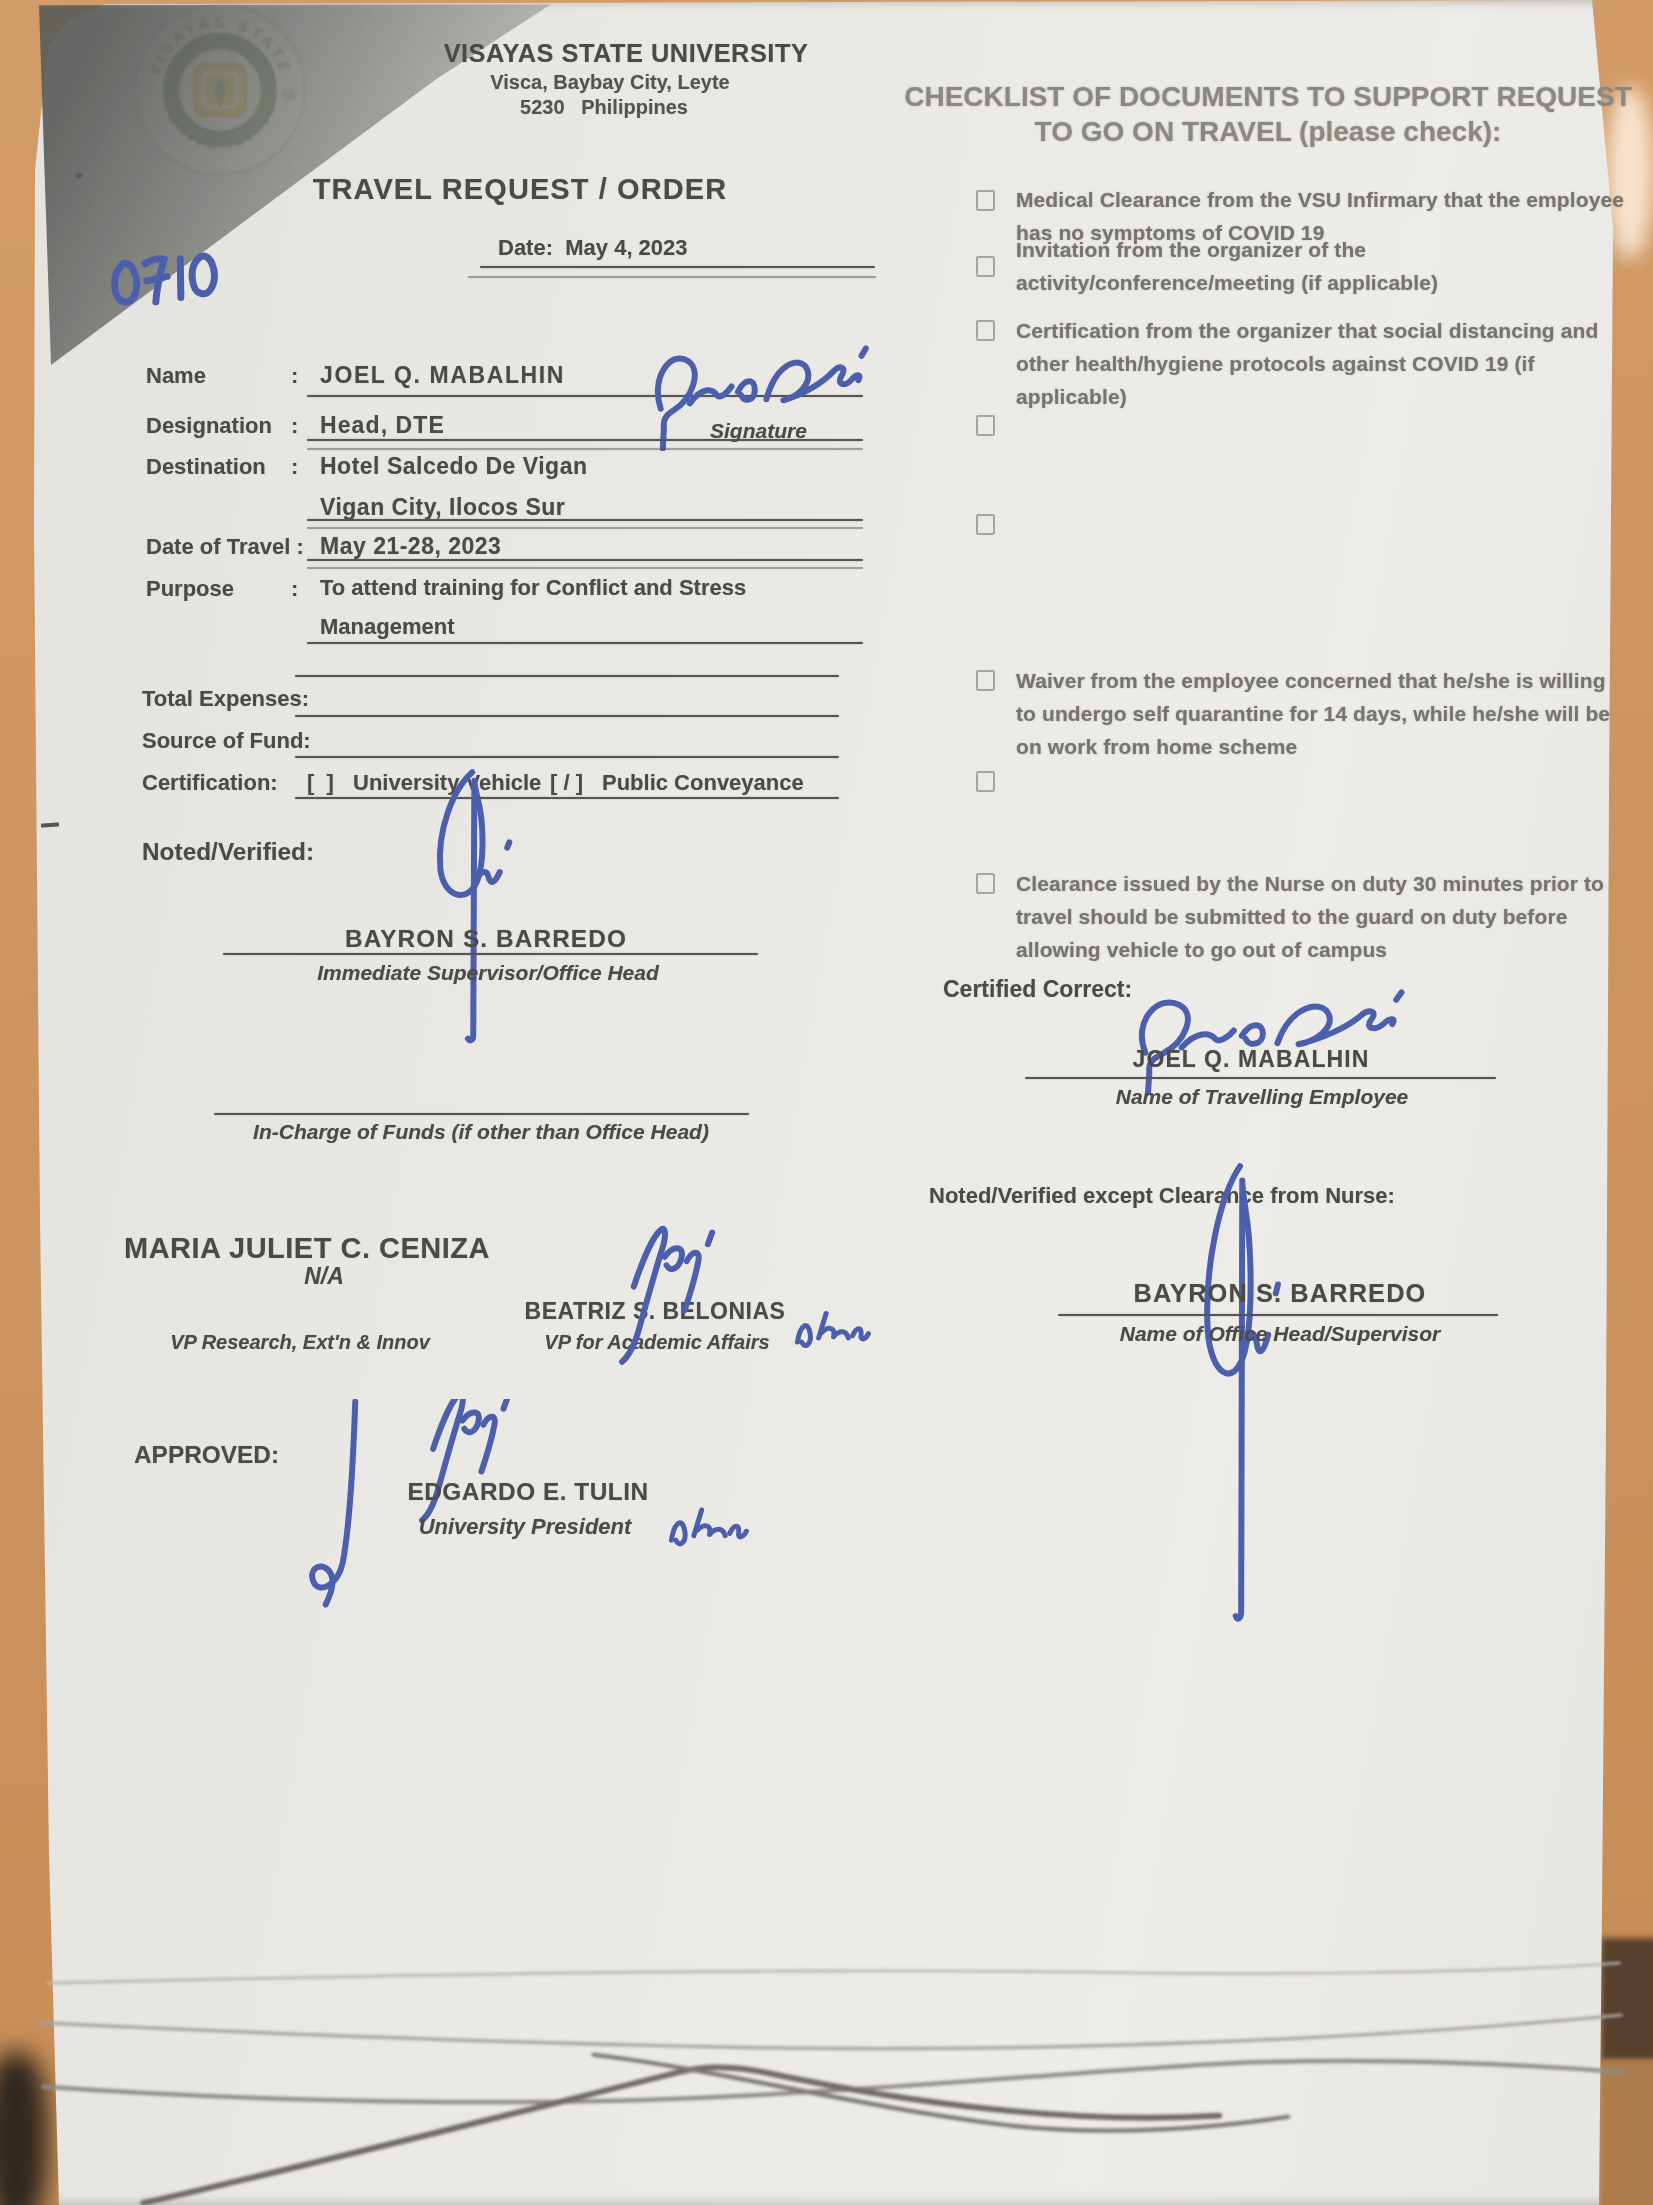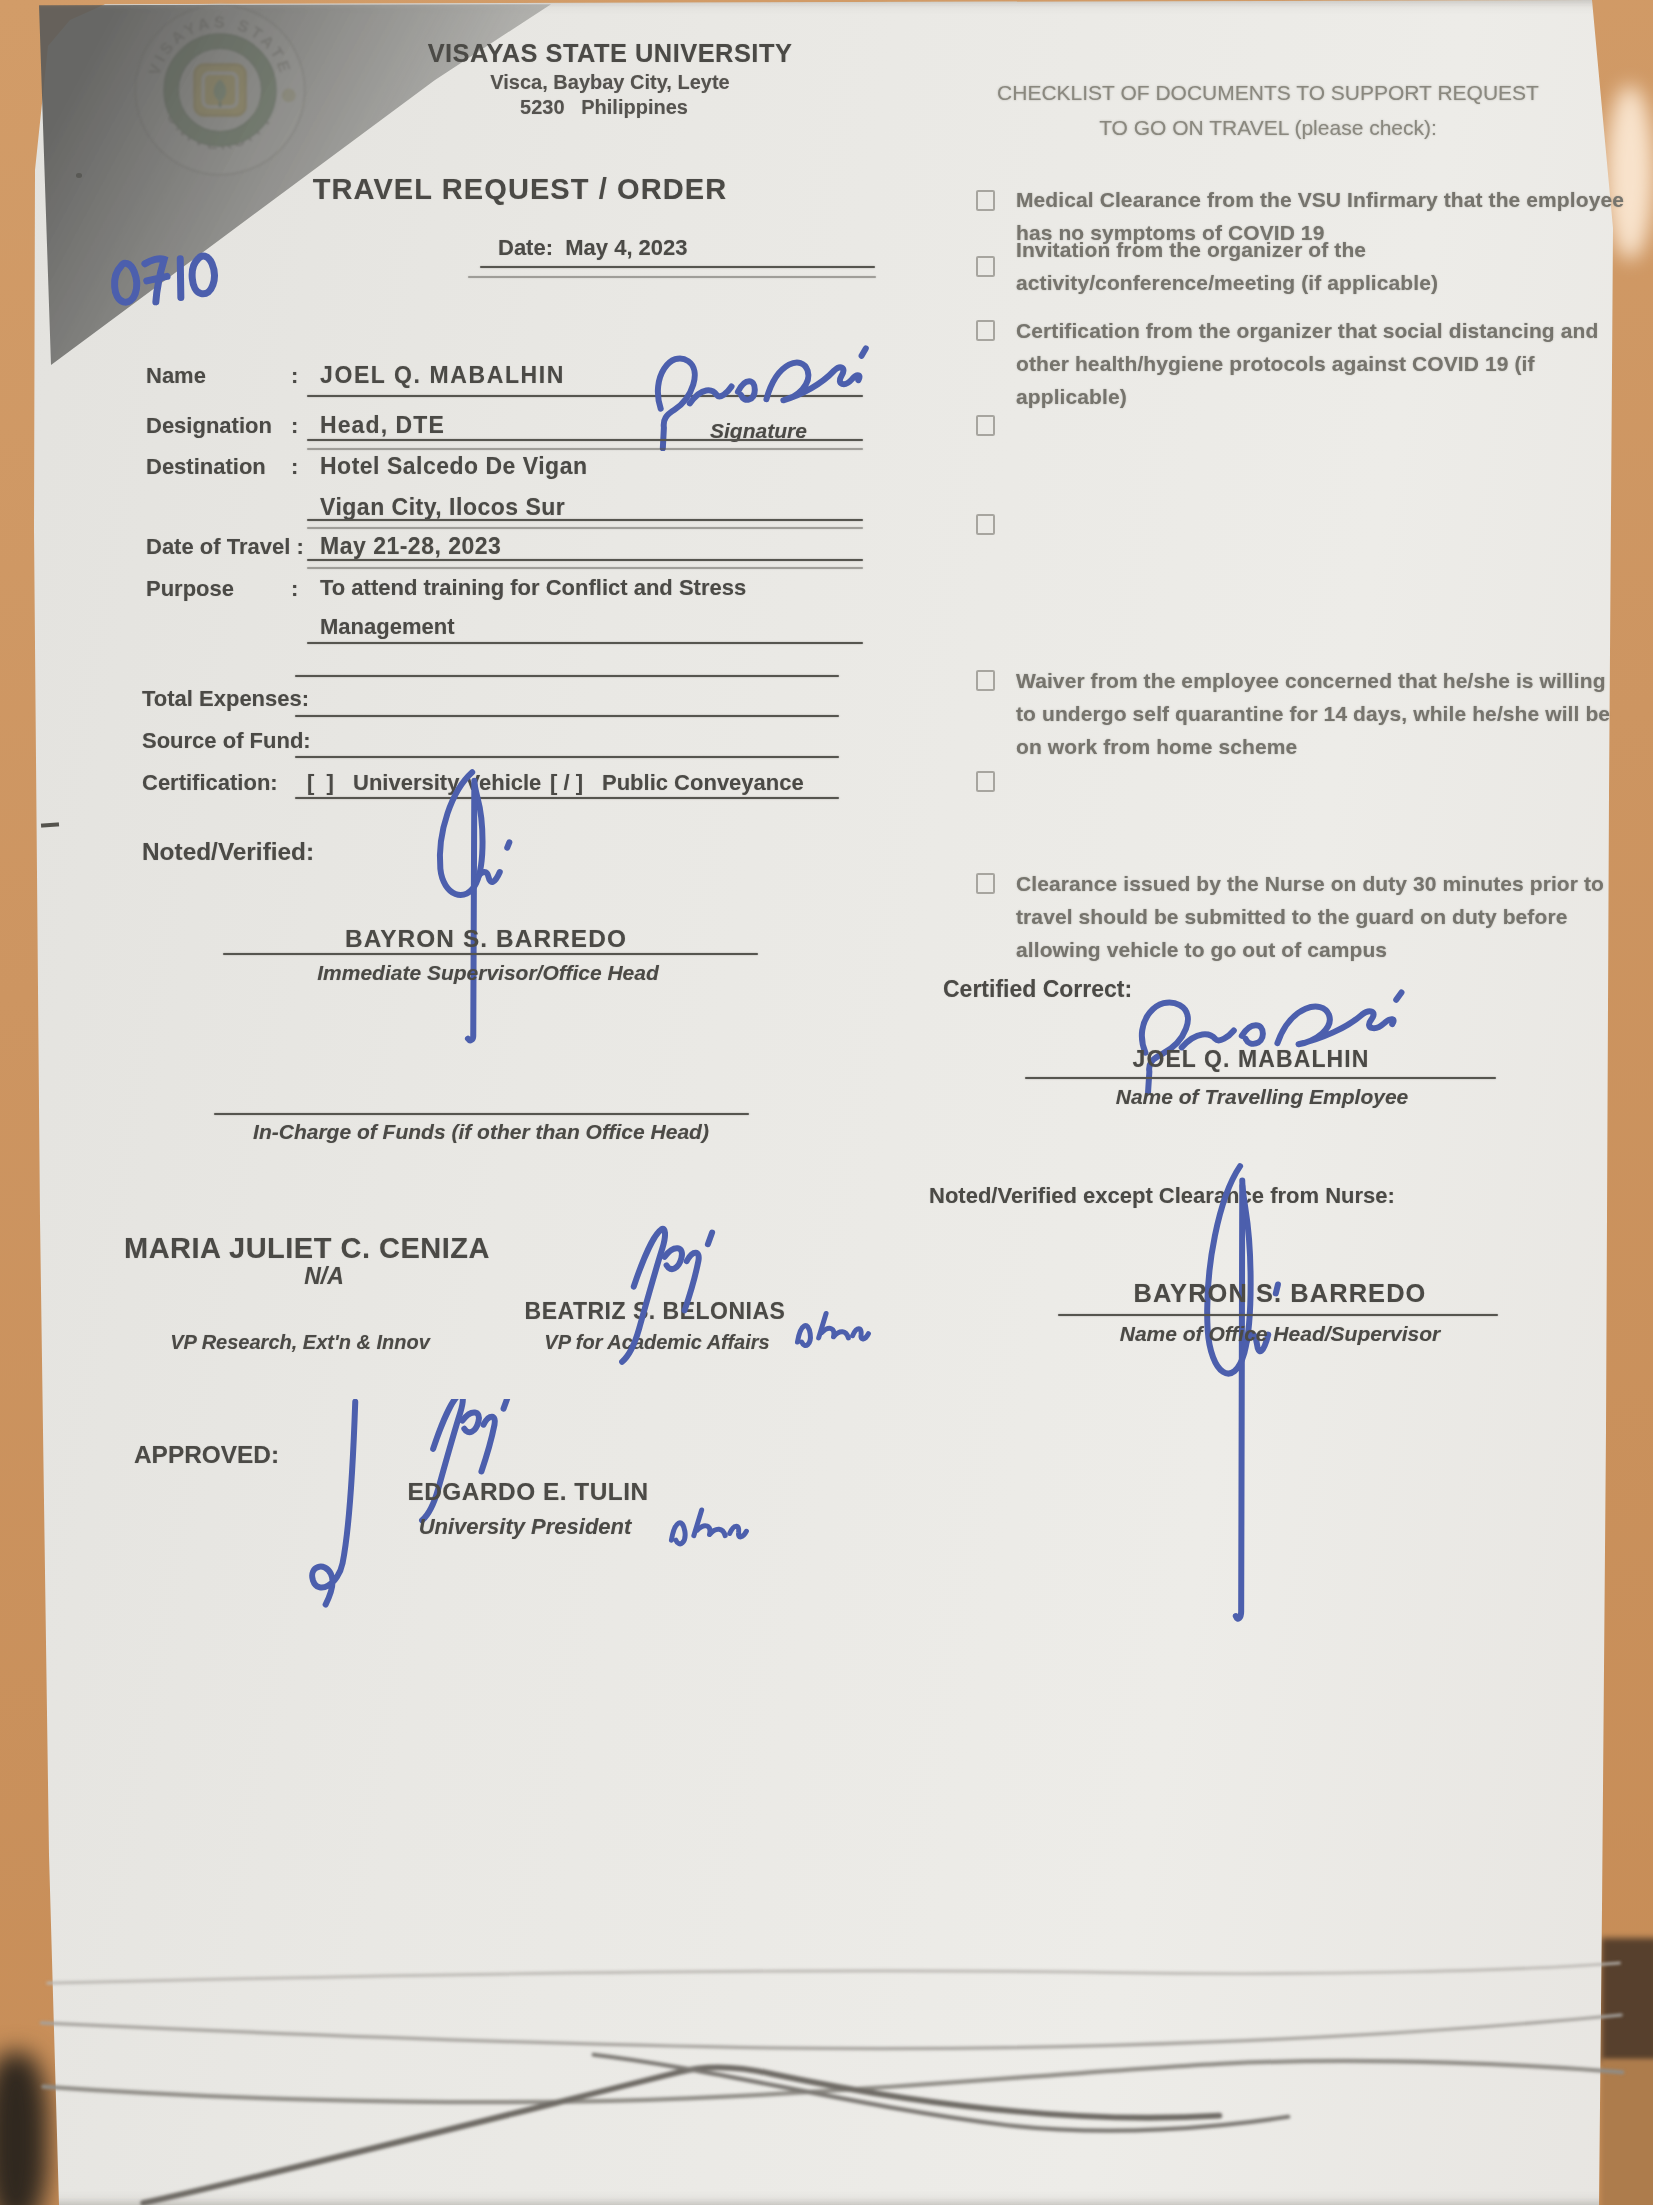--- a/index.html
+++ b/index.html
@@ -23,21 +23,21 @@
   .fold-triangle{position:absolute;left:0;top:0;width:583px;height:382px;
     background:linear-gradient(118deg,rgba(92,92,90,.92) 15%,rgba(132,132,129,.75) 55%,rgba(160,160,156,.45) 85%);
     clip-path:polygon(39px 5.3px,551px 4.2px,435px 80px,51px 365px);filter:blur(4.2px);}
   .t{position:absolute;color:#4b4a46;text-shadow:0 0 1.1px rgba(75,74,70,.3);white-space:pre;line-height:1.15;}
   .b{font-weight:700}.i{font-style:italic}
   .ctr{transform:translateX(-50%);}
   .uline{position:absolute;height:2.1px;background:#56554f;box-shadow:0 0 1.6px rgba(70,69,64,.45);border-radius:1.1px;}
   .uline.light{opacity:.5;height:1.6px;}
   .check-item{position:absolute;left:1016px;width:610px;font-weight:700;font-size:21px;line-height:33px;
     color:#76746d;text-shadow:0 0 1.6px rgba(118,116,109,.55);letter-spacing:0.1px;white-space:normal;}
-  .cl-title{position:absolute;font-weight:400;font-size:21px;color:#8a887f;
+  .cl-title{position:absolute;font-weight:700;font-size:28px;color:#8a887f;
     text-shadow:0 0 2.1px rgba(138,136,127,.6);white-space:pre;}
   .cbox{position:absolute;width:15px;height:17px;border:2.1px solid #908e87;border-radius:2.1px;opacity:.75;}
   .sig{position:absolute;}
   .dash-mark{position:absolute;left:41px;top:823px;width:18px;height:3.7px;background:#55544e;
     filter:blur(0.5px);transform:rotate(-4deg);}
   .speck{position:absolute;left:76px;top:173px;width:6.4px;height:4.8px;background:#4a4944;border-radius:50%;opacity:.6;}
 </style>
 </head>
 <body>
 
@@ -111,21 +111,21 @@
       <rect x="-48" y="-48" width="96" height="96" rx="18" fill="#e9c73d" stroke="#c7a52c" stroke-width="5"></rect>
       <rect x="-32" y="-32" width="64" height="64" rx="12" fill="none" stroke="#f7f2dd" stroke-width="7"></rect>
       <path d="M 0,-20 C 16,-8 16,12 0,22 C -16,12 -16,-8 0,-20 Z" fill="#7aa763"></path>
       <path d="M 0,22 L 0,32" stroke="#5a8450" stroke-width="5" fill="none"></path>
     </svg>
 
     <div class="fold-triangle"></div>
     <div class="dash-mark"></div>
     <div class="speck"></div>
 
-    <div class="t b ctr" style="left:610px;top:39px;font-size:25.4px;letter-spacing:0.5px">VISAYAS STATE UNIVERSITY</div>
+    <div class="t b ctr" style="left:626px;top:39px;font-size:25.4px;letter-spacing:0.5px">VISAYAS STATE UNIVERSITY</div>
     <div class="t b ctr" style="left:610px;top:71px;font-size:20px;color:#55534f">Visca, Baybay City, Leyte</div>
     <div class="t b ctr" style="left:604px;top:96px;font-size:20px;color:#55534f">5230   Philippines</div>
 
     <div class="cl-title" style="left:1268px;top:81px;transform:translateX(-50%)">CHECKLIST OF DOCUMENTS TO SUPPORT REQUEST</div>
     <div class="cl-title" style="left:1268px;top:116px;transform:translateX(-50%)">TO GO ON TRAVEL (please check):</div>
 
     <div class="cbox" style="left:976px;top:190px"></div>
     <div class="check-item" style="top:183px">Medical Clearance from the VSU Infirmary that the employee has no symptoms of COVID 19</div>
     <div class="cbox" style="left:976px;top:256px"></div>
     <div class="check-item" style="top:233px">Invitation from the organizer of the activity/conference/meeting (if applicable)</div>

